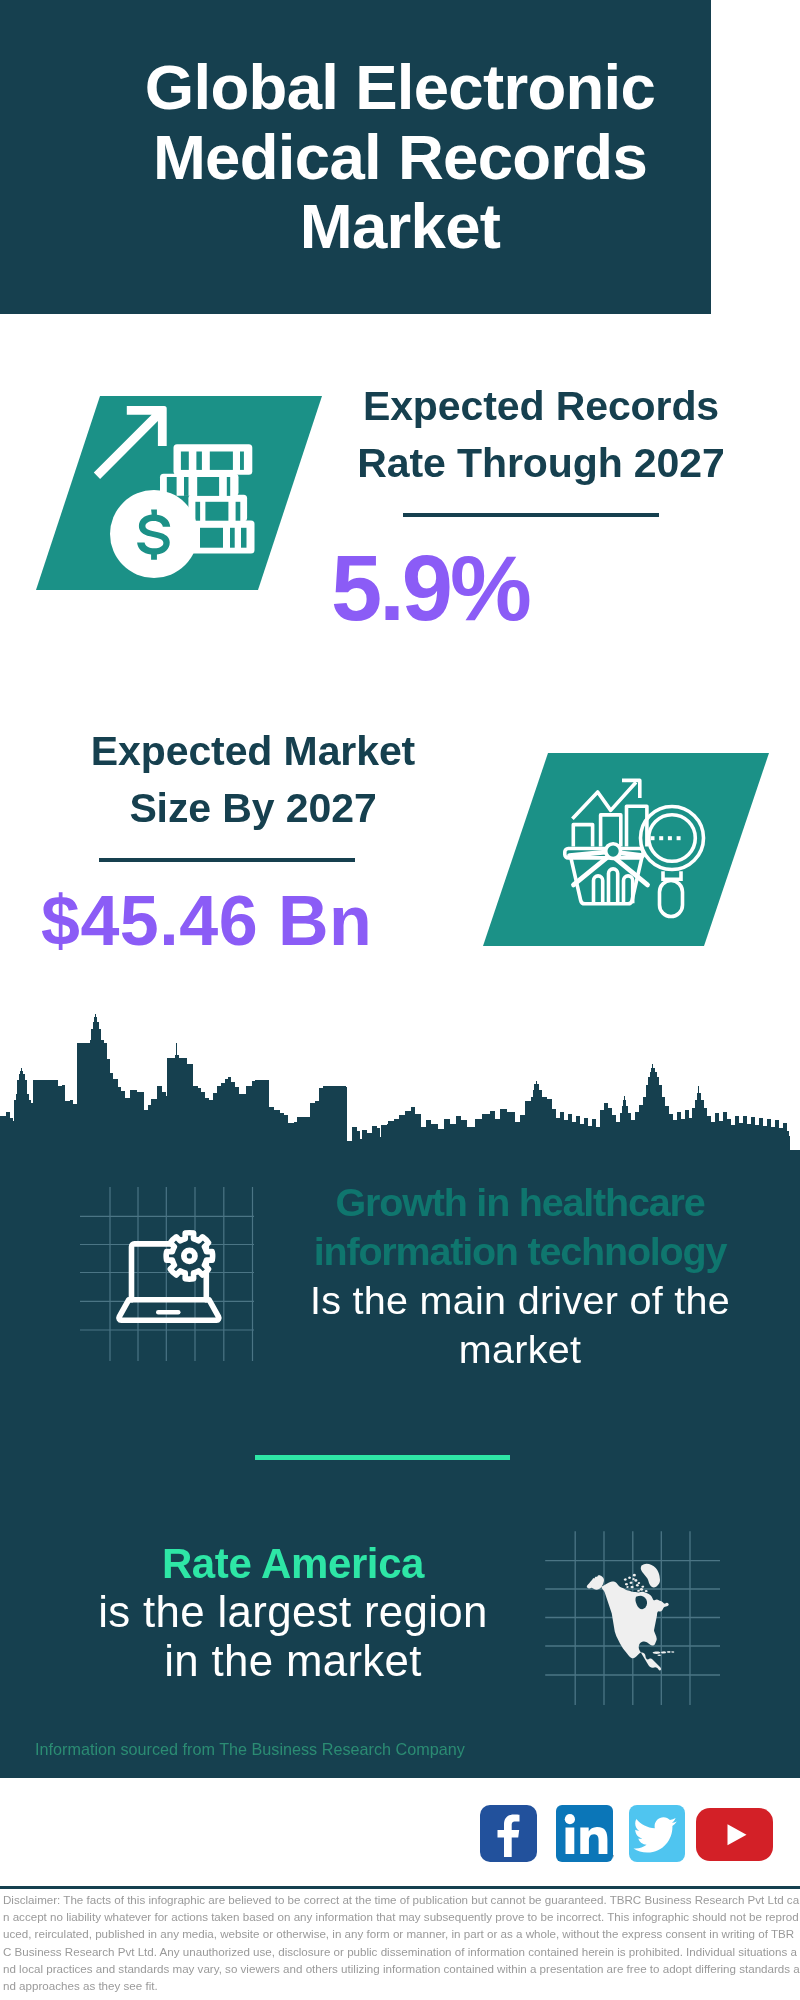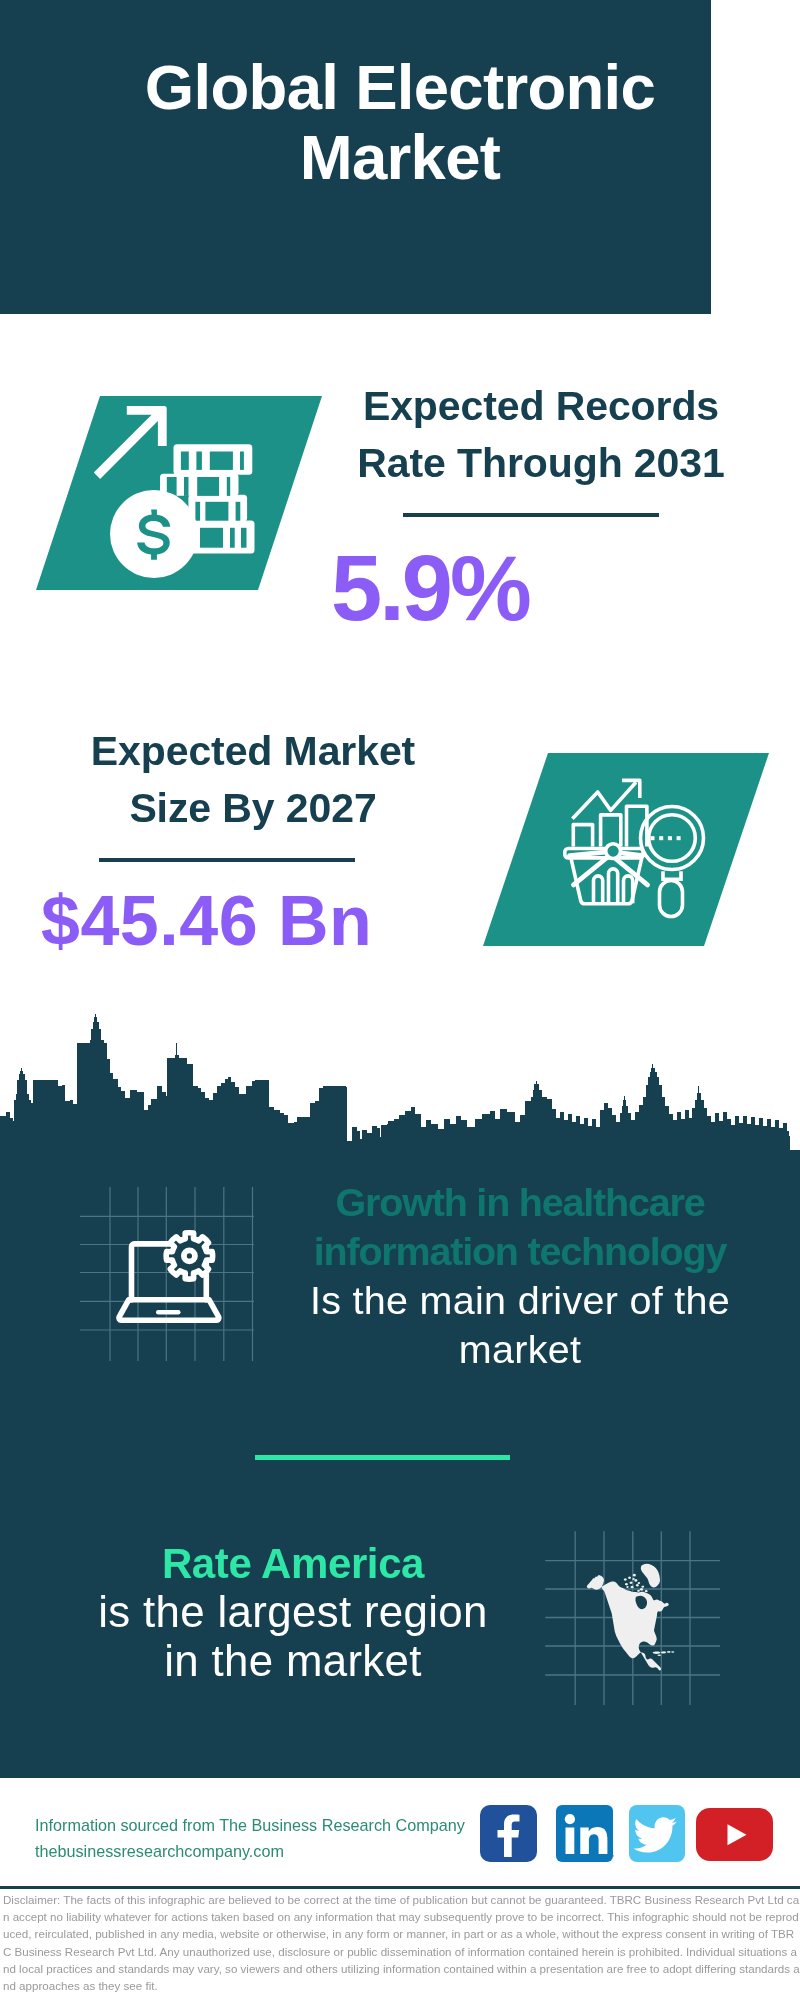--- a/index.html
+++ b/index.html
@@ -42,34 +42,35 @@
   .driver-text .hl{color:#0f766e;font-weight:bold;letter-spacing:-1.2px;}
 
   .mid-rule{position:absolute;left:255px;top:1455px;width:255px;height:5px;background:#2EE6A6;}
 
   
   .region-text{position:absolute;left:58px;top:1540px;width:470px;text-align:center;
     font-size:43.8px;line-height:48.3px;color:#ffffff;letter-spacing:0.35px;}
   .region-text .hl{color:#2EE6A6;font-weight:bold;font-size:42px;letter-spacing:-0.4px;}
 
   
-  .footer-src{position:absolute;left:35px;top:1812px;font-size:16.2px;line-height:26px;color:#2B8C73;}
+  .footer-src{position:absolute;left:35px;top:1736px;font-size:16.2px;line-height:26px;color:#2B8C73;}
 
   .foot-rule{position:absolute;left:0;top:1886px;width:800px;height:3px;background:#16404F;}
   .disclaimer{position:absolute;left:3px;top:1891px;width:797px;font-size:11.6px;line-height:17.2px;color:#9a9a9a;
     word-break:break-all;}
 </style>
 </head>
 <body>
 
 <div class="page">
 
   <div class="header">
     <div class="header-title">
       <div>Global Electronic</div>
+      <div>Medical Records</div>
       <div>Market</div>
     </div>
   </div>
 
   <div class="para para1"></div>
   <svg class="icon-money" viewBox="0 0 210 210" width="210" height="210" style="position:absolute;left:88px;top:388px;">
 
     <path fill="#ffffff" d="M38.8 17.9 H76.2 a2.5 2.5 0 0 1 2.5 2.5 V58.1 H69.9 V33.1 L12.1 90.9 L5.8 84.6 L63.6 26.8 H38.8 Z"></path>
 
     <g>
@@ -96,21 +97,21 @@
       </g>
     </g>
 
     <circle cx="66" cy="146" r="44" fill="#ffffff"></circle>
     <g transform="translate(66,146) scale(0.455) translate(-66,-146)">
       <path fill="#1B9187" d="M59.6 92 h12.8 v11.6 c17 1.8 28.4 12.2 29.2 26.3 h-16.2 c-1 -7.4 -8.8 -12.5 -19.7 -12.5 c-11 0 -18.6 4.6 -18.6 11.1 c0 5.3 4.5 8.4 15.4 10.7 l12.4 2.7 c17.7 3.8 25.7 11.1 25.7 22.9 c0 14.7 -11.6 24.9 -28.2 26.4 v11.5 h-12.8 v-11.6 c-17.9 -1.8 -29.8 -12.2 -30.7 -26.5 h16.4 c1.2 7.7 9.9 12.8 21.7 12.8 c11.5 0 19.6 -4.9 19.6 -11.8 c0 -5.7 -4.5 -9 -15.7 -11.5 l-13.7 -2.9 c-16.6 -3.6 -24.4 -11.2 -24.4 -22.7 c0 -13.9 11.2 -23.7 28.2 -25.5 z"></path>
     </g>
   </svg>
   <div class="stat-head b1-head">
     <div>Expected Records</div>
-    <div>Rate Through 2031</div>
+    <div>Rate Through 2027</div>
   </div>
   <div class="stat-rule b1-rule"></div>
   <div class="stat-value b1-value">5.9%</div>
 
   <div class="stat-head b2-head">
     <div>Expected Market</div>
     <div>Size By 2027</div>
   </div>
   <div class="stat-rule b2-rule"></div>
   <div class="stat-value b2-value">$45.46 Bn</div>
@@ -205,21 +206,20 @@
     <path fill="#16404F" d="M56 41.75L58.5 41L61 40.75L63.25 41.5L65 42.75L66.25 44.5L67 46.5L67 48.5L66.5 50.5L65.5 52.25L64 53.5L62.25 54.25L60.5 54L59 53L57.75 51.5L56.75 49.75L56 47.75L55.5 45.75L55.5 43.75Z"></path>
   </svg>
   <div class="region-text">
     <div class="hl">Rate America</div>
     <div>is the largest region</div>
     <div>in the market</div>
   </div>
 
   <div class="footer-src">
     <div>Information sourced from The Business Research Company</div>
-    <div>thebusinessresearchcompany.com</div>
   </div>
 
   <svg class="social-svg" width="58" height="58" viewBox="0 0 58 58" style="position:absolute;left:480px;top:1805px;">
     <rect x="0" y="0" width="57" height="57" rx="10" fill="#22519C"></rect>
     <path fill="#ffffff" d="M31.7 52 V32.6 h6.5 l1.0 -7.6 h-7.5 v-4.8 c0 -2.2 0.6 -3.7 3.8 -3.7 h4.0 V9.7 c-0.7 -0.1 -3.1 -0.3 -5.8 -0.3 c-5.8 0 -9.7 3.5 -9.7 10 v5.6 h-6.5 v7.6 h6.5 V52 z"></path>
   </svg>
   <svg class="social-svg" width="58" height="58" viewBox="0 0 58 58" style="position:absolute;left:556px;top:1805px;">
     <rect x="0" y="0" width="57" height="57" rx="6" fill="#0B76B8"></rect>
     <rect x="9.5" y="22.5" width="8.8" height="26.5" fill="#ffffff"></rect>
     <circle cx="13.9" cy="14.2" r="5.1" fill="#ffffff"></circle>

